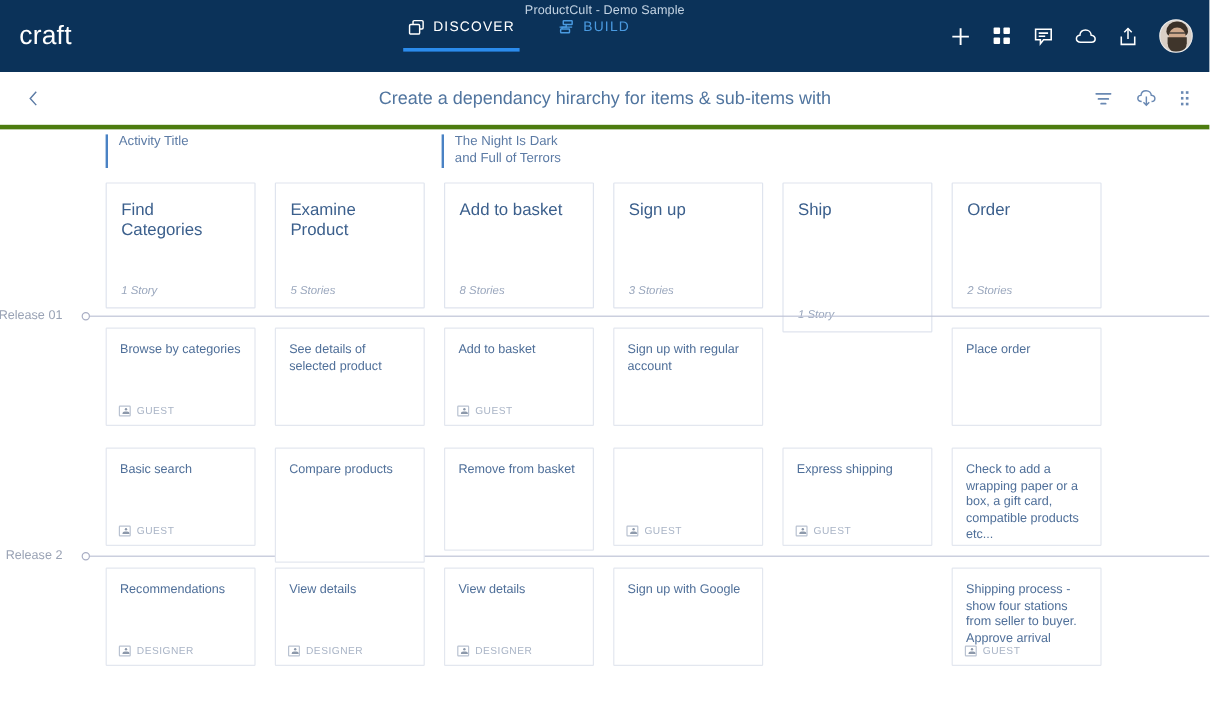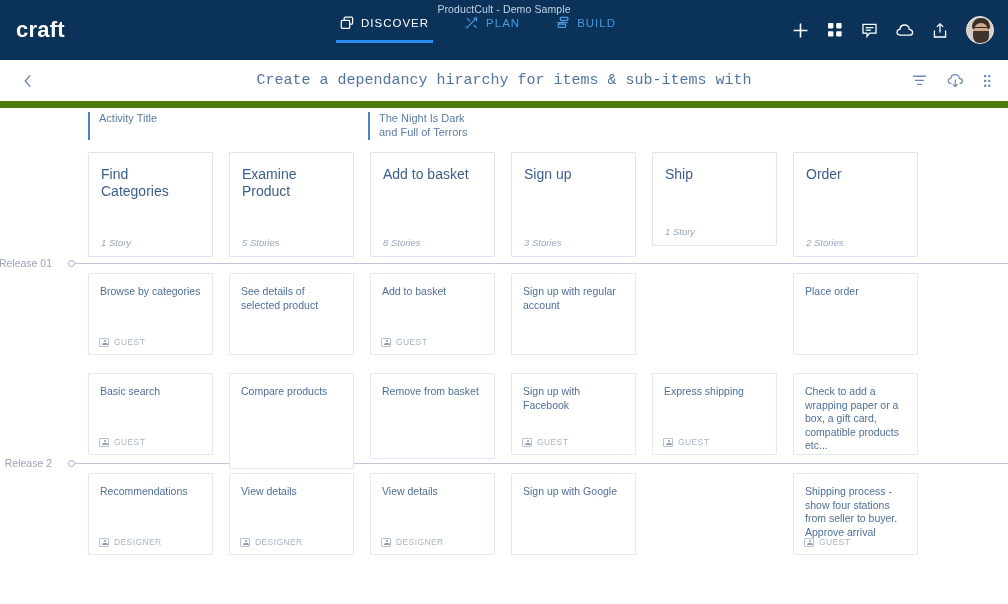--- a/index.html
+++ b/index.html
@@ -18,21 +18,21 @@
     display: flex; align-items: center;
   }
   .product-title {
     position: absolute; left: 0; right: 0; top: 3px;
     text-align: center;
     font-size: 10.5px; color: #c3d3e3; letter-spacing: .1px;
   }
   .brand {
     margin-left: 16px;
     font-size: 22px; color: #ffffff; letter-spacing: .2px;
-    font-weight: 700; line-height: 1;
+    font-weight: 400; line-height: 1;
   }
   .navtabs {
     position: absolute; left: 322px; top: 16px;
     display: flex; align-items: flex-start; gap: 0;
   }
   .navtab {
     display: flex; align-items: center; gap: 7px;
     padding: 0 18px 13px 18px;
     font-size: 11.5px; letter-spacing: 1px;
     color: #4a9ae0; position: relative;
@@ -60,22 +60,21 @@
     border-radius: 7px 7px 7px 7px; background:#cfa98c; }
   .avatar .beard { position:absolute; left:6px; top:14px; width:16px; height:13px;
     border-radius: 0 0 8px 8px; background:#3f352b; }
   .avatar .glass { position:absolute; left:7px; top:10px; width:14px; height:4px;
     border-top:1.5px solid #2b2b2b; }
 
   
   .subheader {
     position: relative; height: 48px; width: 1008px;
     background: #ffffff; display: flex; align-items: center;
-    border-bottom: 7px solid #4d7c0f;
-    font-family: Liberation Mono, monospace;
+    border-bottom: 4px solid #4d7c0f;
   }
   .back-btn {
     position: absolute; left: 18px; top: 50%; transform: translateY(-50%);
     width: 20px; height: 20px; display:flex; align-items:center; justify-content:center;
     color: #5c7ba5; cursor: pointer;
   }
   .page-title {
     width: 100%; text-align: center;
     font-size: 15px; color: #51759f; font-weight: 400;
   }
@@ -173,32 +172,20 @@
 
   <div class="navtabs">
     <div class="navtab active">
       <span>
         <svg width="14" height="14" viewBox="0 0 14 14" fill="none" stroke="currentColor" stroke-width="1.2">
           <rect x="4.2" y="1.2" width="8.4" height="7" rx="1"></rect>
           <rect x="1.3" y="4.4" width="8.4" height="8" rx="1" fill="#0b3259"></rect>
         </svg>
       </span>
       <span>DISCOVER</span>
-    </div>
-    <div class="navtab">
-      <span>
-        <svg width="14" height="14" viewBox="0 0 14 14" fill="none" stroke="currentColor" stroke-width="1.2">
-          <path d="M2 11.6 L11.4 2.2"></path>
-            <path d="M8.6 2.2 H11.6 V5.2"></path>
-          <path d="M2.1 2.3 L5.2 5.4"></path>
-            <path d="M8.6 8.8 L11.5 11.7"></path>
-          <text x="0.2" y="12.6" font-size="5" fill="currentColor" stroke="none" font-family="sans-serif">x</text>
-        </svg>
-      </span>
-      <span>PLAN</span>
     </div>
     <div class="navtab">
       <span>
         <svg width="14" height="14" viewBox="0 0 14 14" fill="none" stroke="currentColor" stroke-width="1.2">
           <rect x="4.4" y="1.3" width="7.4" height="3.1" rx=".5"></rect>
           <rect x="2.2" y="8.2" width="7.4" height="3.1" rx=".5"></rect>
           <path d="M6.8 4.4 V6.6 H3.4 V8.2"></path>
             <path d="M1.3 6.6 H11.8"></path>
         </svg>
       </span>
@@ -309,21 +296,21 @@
           <div>Add to basket</div>
         </div>
         <div class="epic-count">8 Stories</div>
       </div>
       <div class="epic-card" style="left: 511px; top: 44px; width: 125px; height: 105px;">
         <div class="epic-title">
           <div>Sign up</div>
         </div>
         <div class="epic-count">3 Stories</div>
       </div>
-      <div class="epic-card" style="left: 652px; top: 44px; width: 125px; height: 94px;">
+      <div class="epic-card" style="left: 652px; top: 44px; width: 125px; height: 125px;">
         <div class="epic-title">
           <div>Ship</div>
         </div>
         <div class="epic-count">1 Story</div>
       </div>
       <div class="epic-card" style="left: 793px; top: 44px; width: 125px; height: 105px;">
         <div class="epic-title">
           <div>Order</div>
         </div>
         <div class="epic-count">2 Stories</div>
@@ -390,24 +377,20 @@
         <div class="story-title">
           <div>Compare products</div>
         </div>
       </div>
       <div class="story-card" style="left: 370px; top: 265px; width: 125px; height: 86px;">
         <div class="story-title">
           <div>Remove from basket</div>
         </div>
       </div>
       <div class="story-card" style="left: 511px; top: 265px; width: 125px; height: 82px;">
-        <div class="story-title">
-          <div>Sign up with</div>
-          <div>Facebook</div>
-        </div>
         <div class="story-badge">
           <span class="badge-ico"></span>
           <span>GUEST</span>
         </div>
       </div>
       <div class="story-card" style="left: 652px; top: 265px; width: 125px; height: 82px;">
         <div class="story-title">
           <div>Express shipping</div>
         </div>
         <div class="story-badge">

